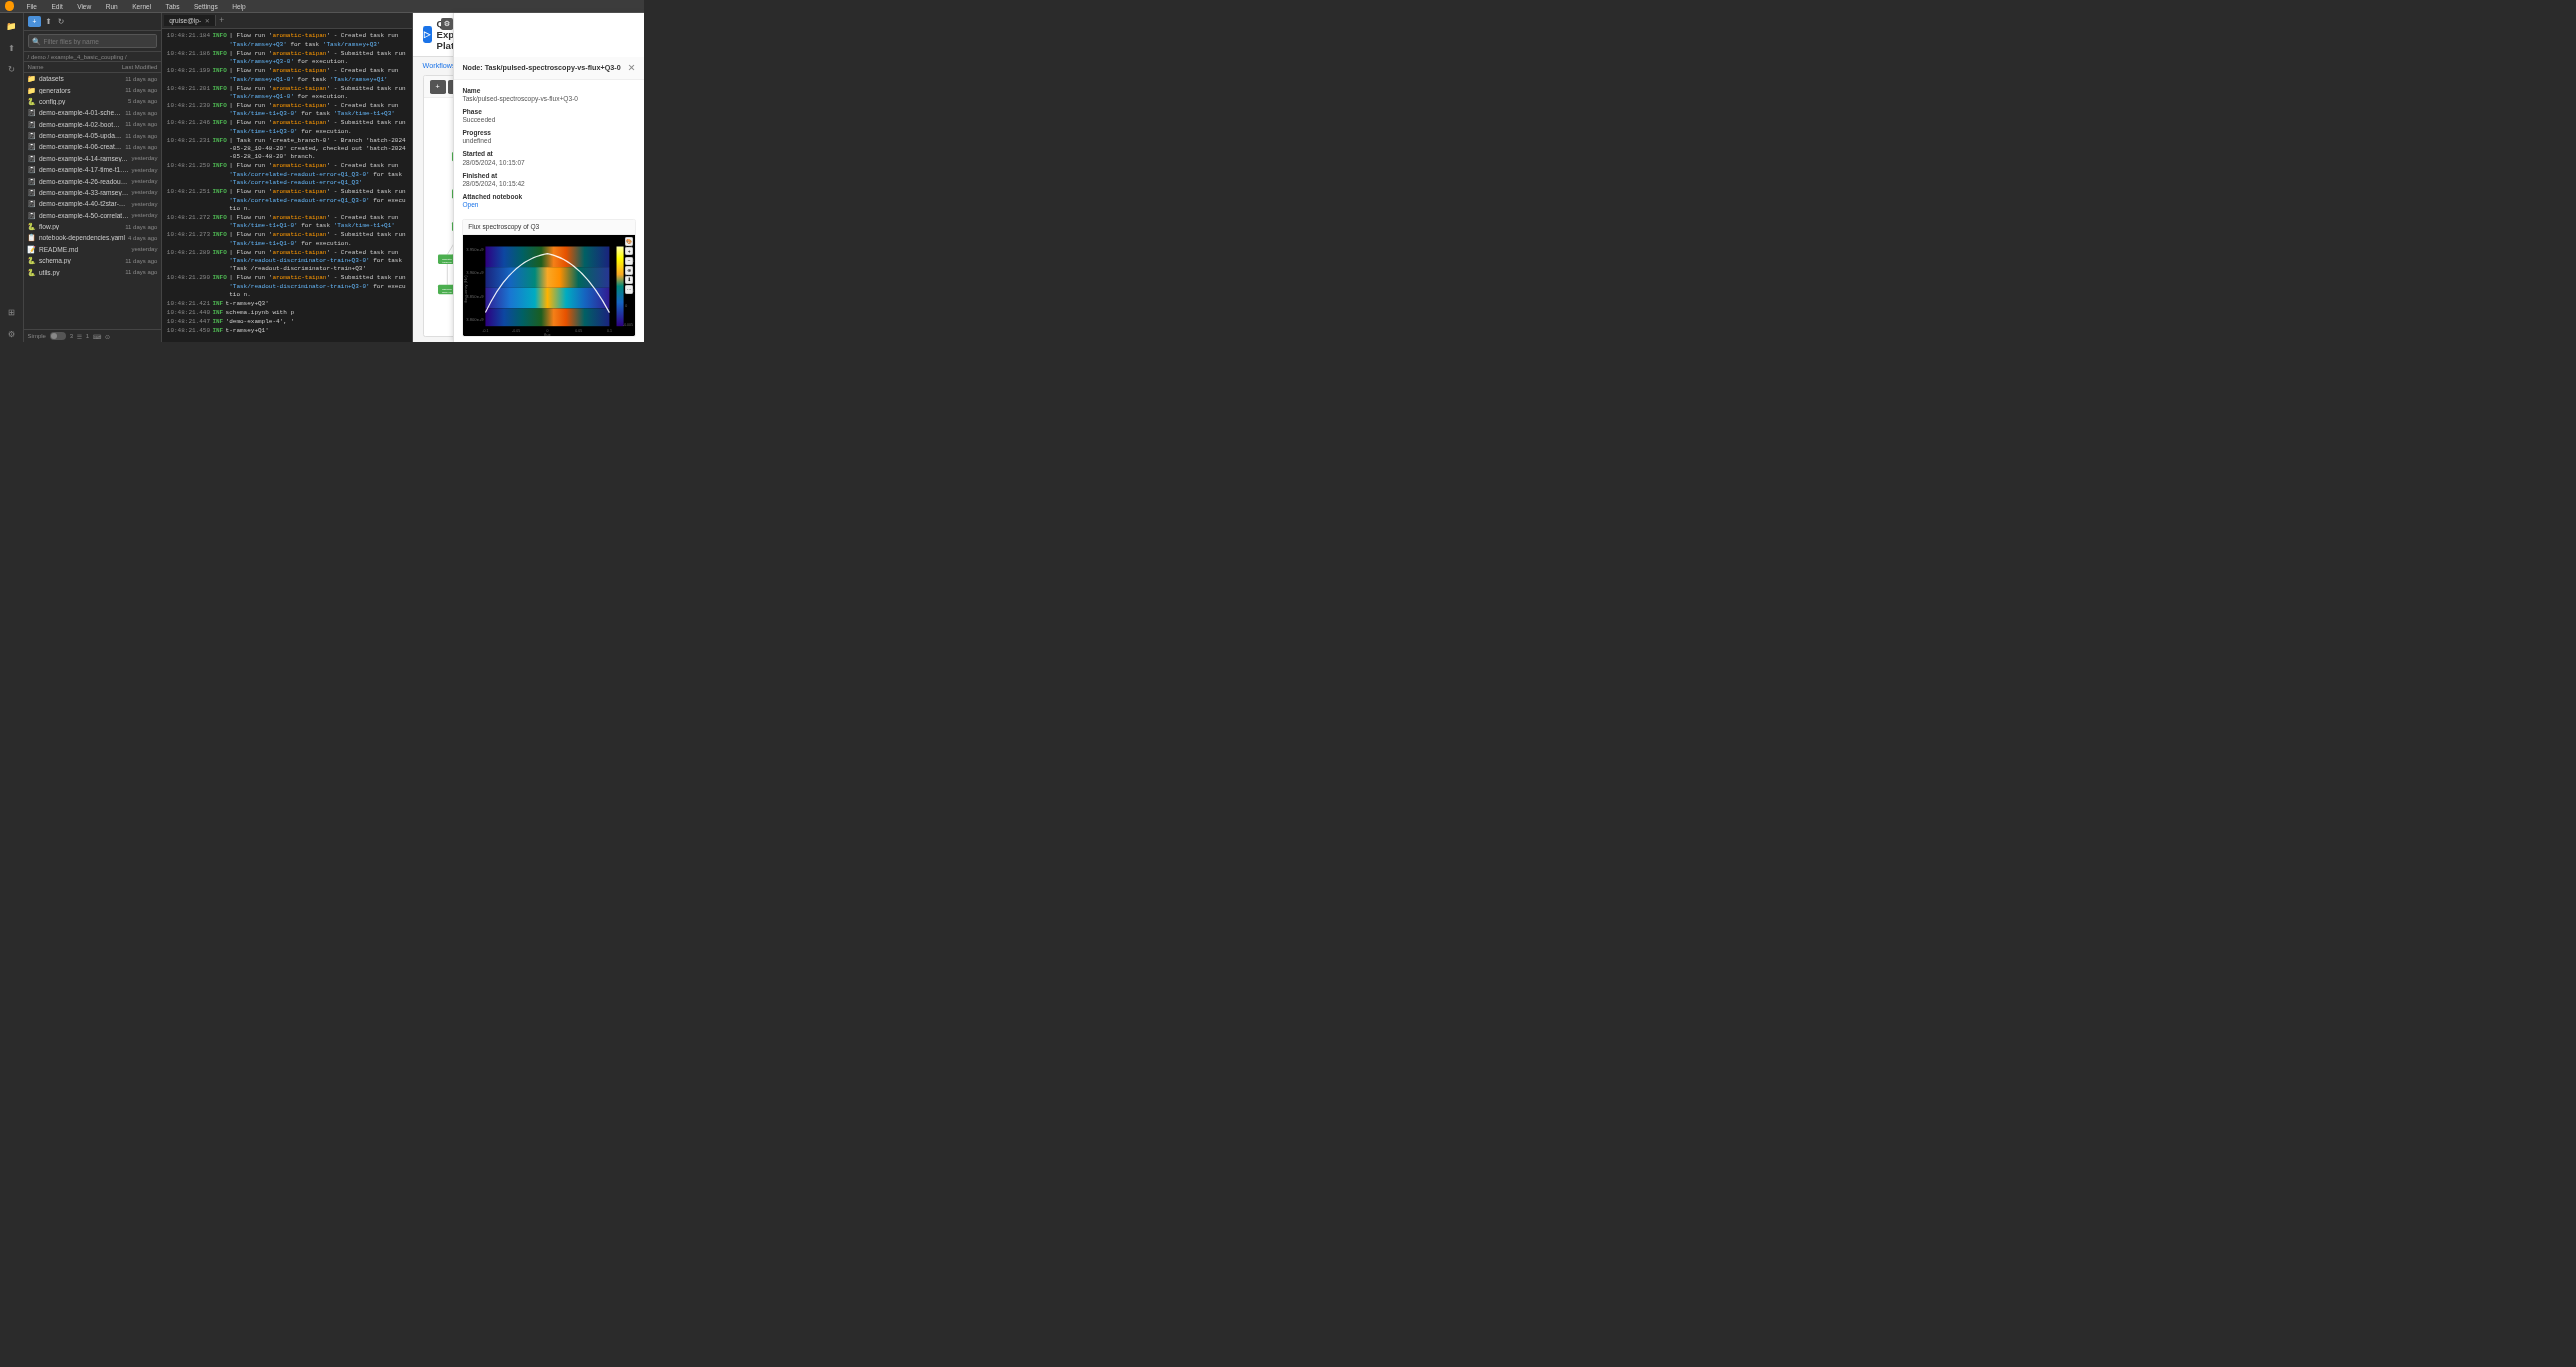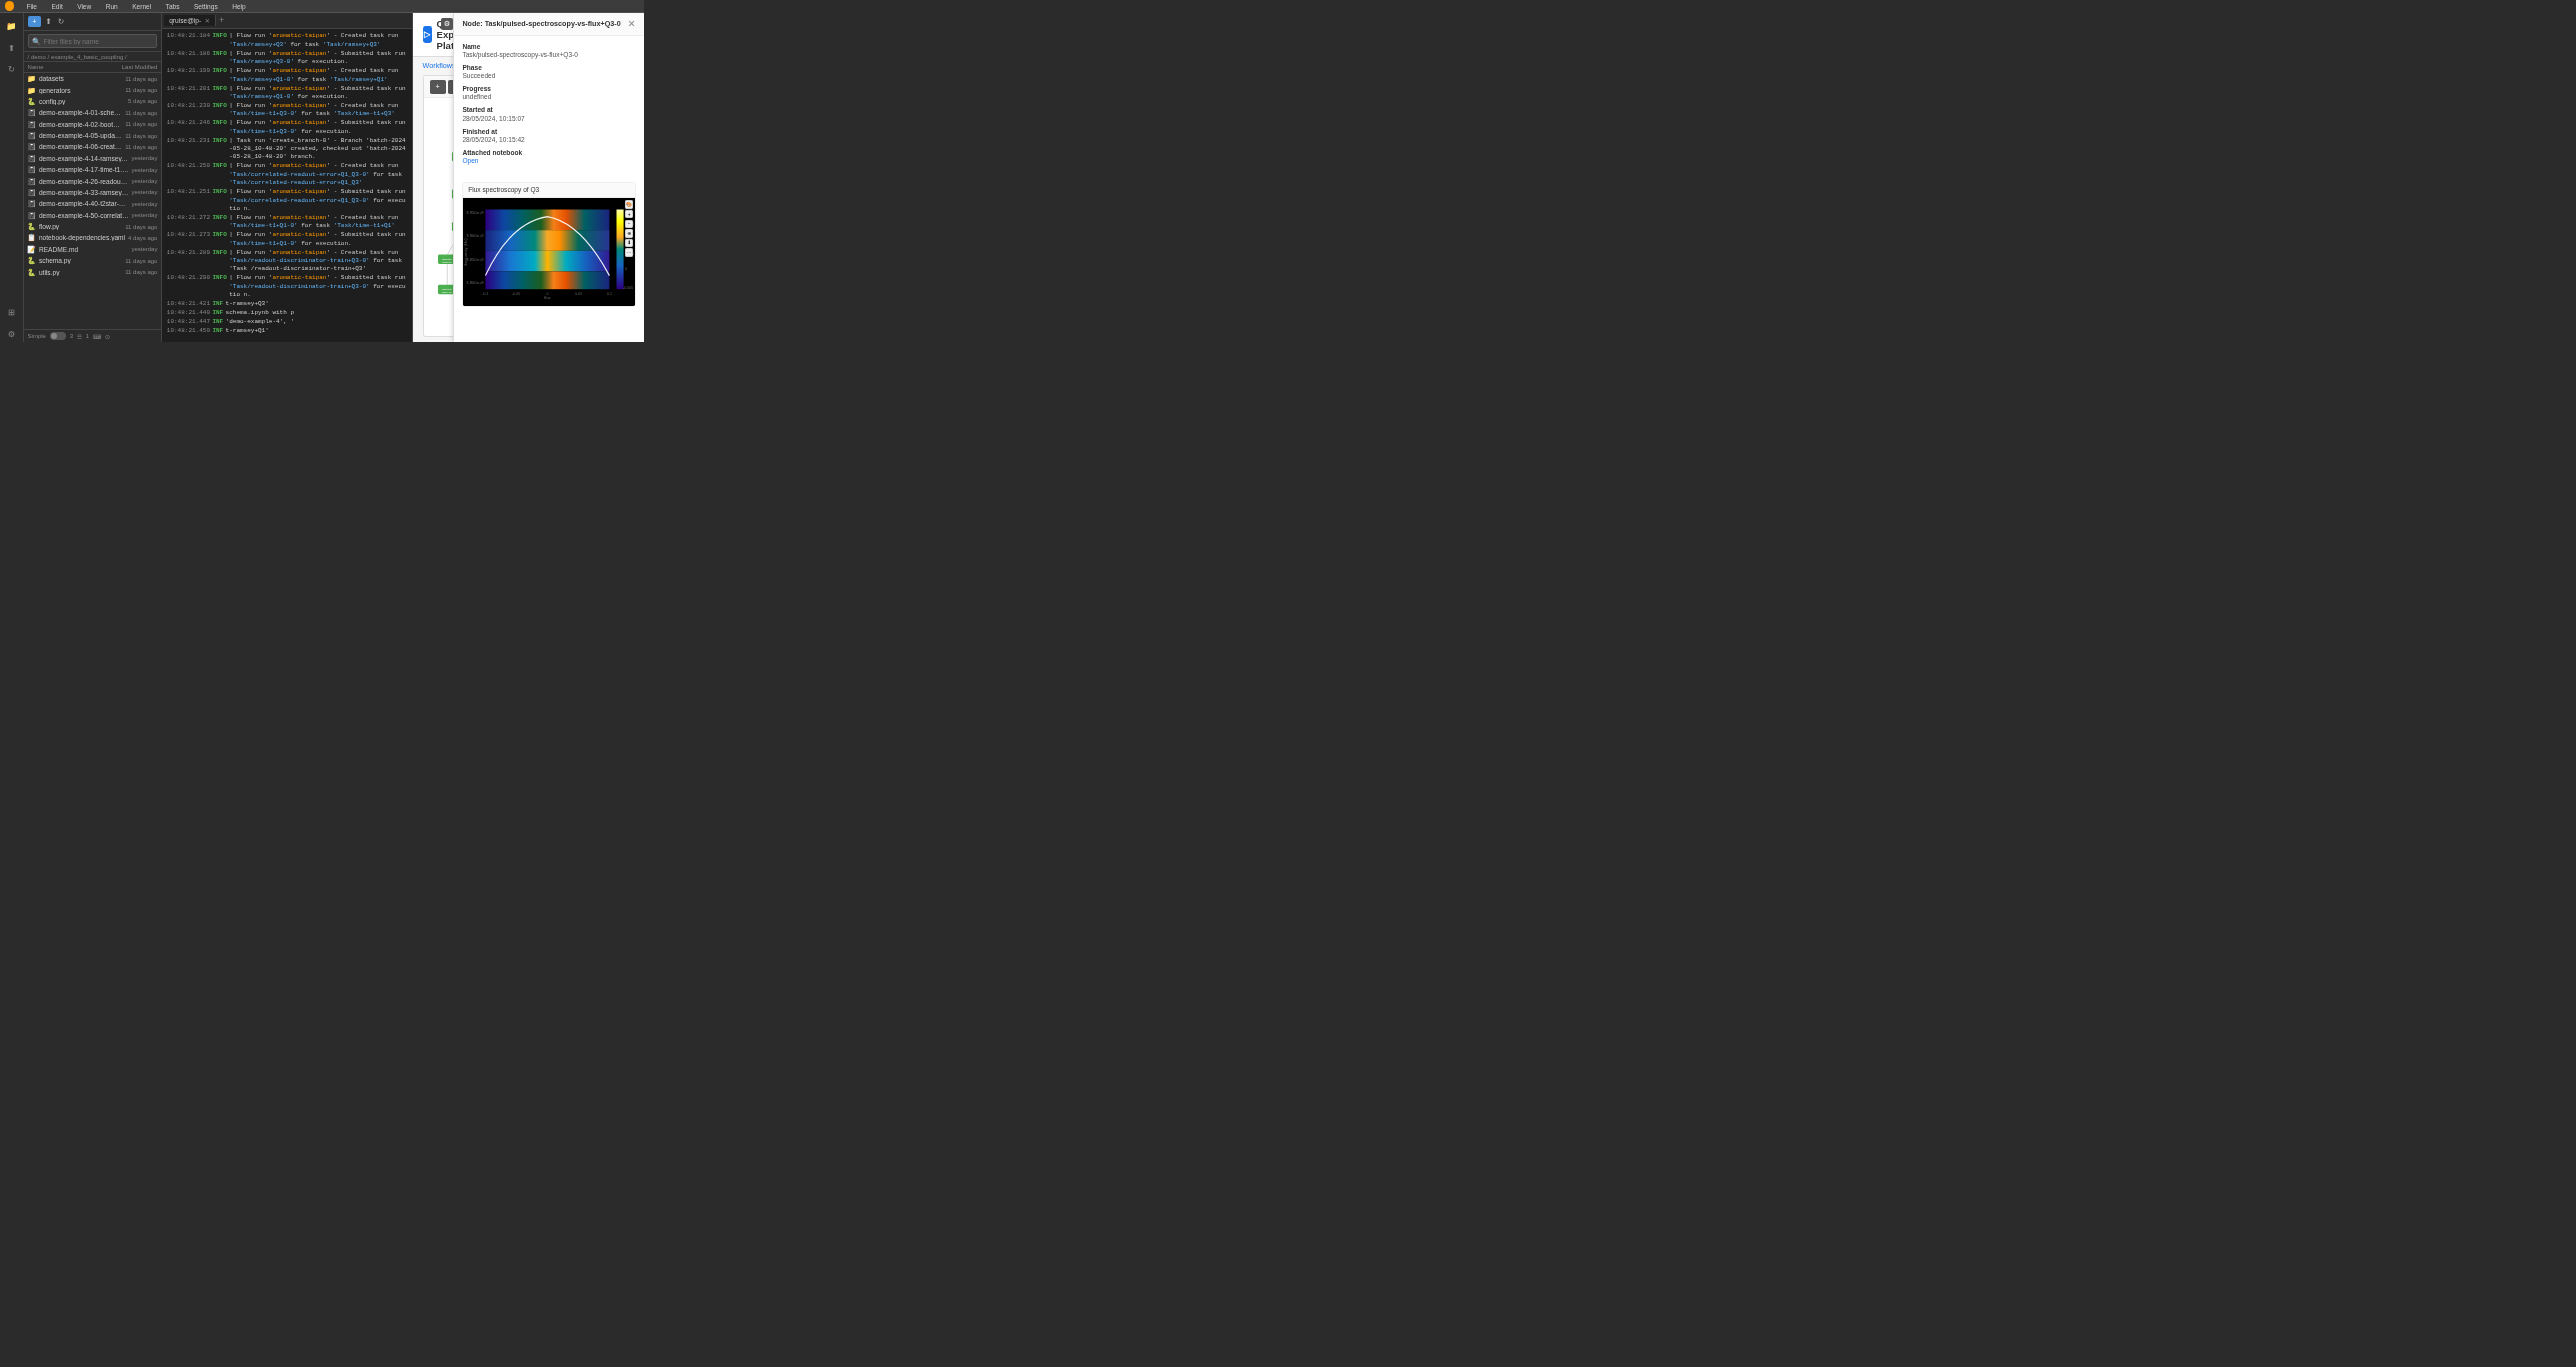--- a/index.html
+++ b/index.html
@@ -368,20 +368,21 @@
       bottom: 0;
       box-shadow: -1.2px 0 4.8px rgba(0,0,0,0.15);
     }
     .node-panel-header {
       padding: 6px 8.4px;
       border-bottom: 0.6px solid #eee;
       display: flex;
       align-items: center;
       justify-content: space-between;
       background: #fafafa;
+      margin-top: 44px;
     }
     .node-panel-title {
       font-size: 7.2px;
       font-weight: 600;
       color: #333;
     }
     .close-btn {
       background: none;
       border: none;
       cursor: pointer;

